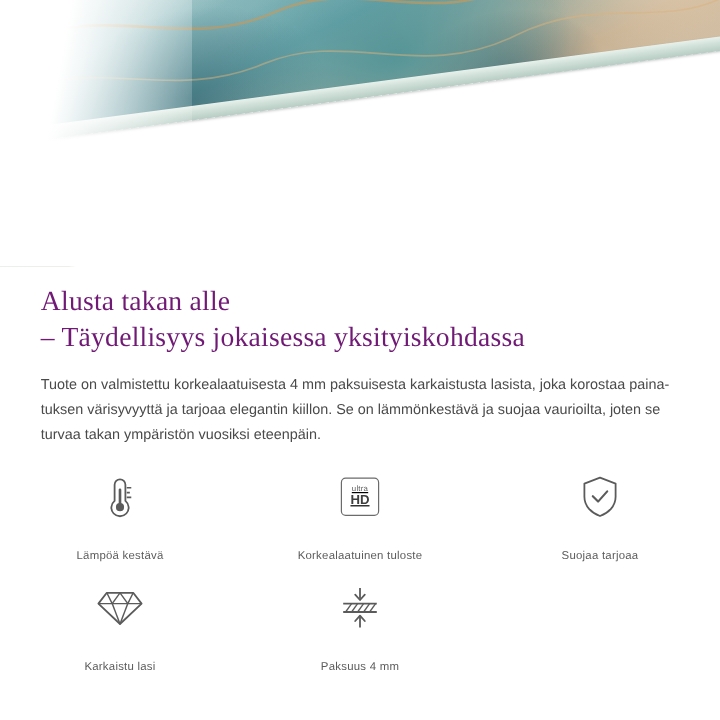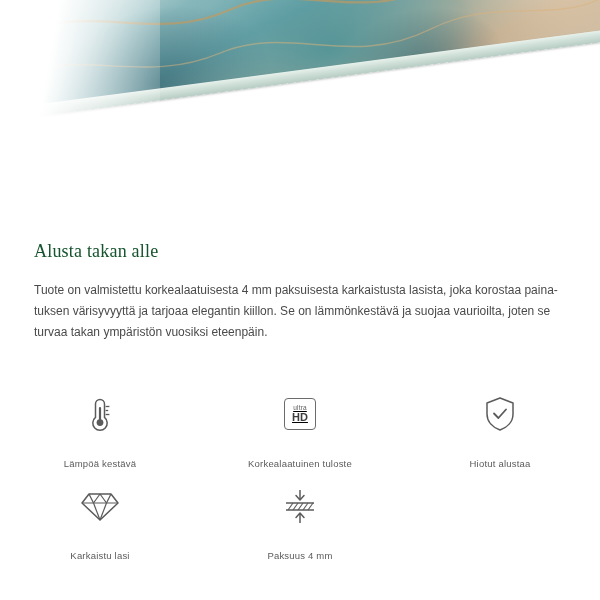--- a/index.html
+++ b/index.html
@@ -103,23 +103,23 @@
     position: absolute;
     left: 0;
     top: 222px;
     width: 600px;
   }
   .headline {
     margin: 0;
     padding: 14px 14px 0 34px;
     font-family: "Liberation Serif", serif;
     font-weight: normal;
-    font-size: 18px;
+    font-size: 23px;
     line-height: 30px;
-    color: #14532d;
+    color: #701a75;
     letter-spacing: 0.2px;
   }
   .headline .line2 {
     display: block;
   }
   .body-copy {
     margin: 0;
     padding: 14px 34px 0 34px;
     font-size: 12px;
     line-height: 21px;
@@ -208,20 +208,21 @@
     </div>
     <div class="sparkle" style="left:553px;top:192px;">
       <div class="s-h" style="left:-9px;top:-0.5px;width:18px;height:1px;"></div>
       <div class="s-v" style="left:-0.5px;top:-7px;width:1px;height:14px;"></div>
     </div>
   </div>
 
   <div class="content">
     <h1 class="headline">
       <span>Alusta takan alle</span>
+      <span class="line2">– Täydellisyys jokaisessa yksityiskohdassa</span>
     </h1>
     <p class="body-copy">Tuote on valmistettu korkealaatuisesta 4 mm paksuisesta karkaistusta lasista, joka korostaa paina­tuksen värisyvyyttä ja tarjoaa elegantin kiillon. Se on lämmönkestävä ja suojaa vaurioilta, joten se turvaa takan ympäristön vuosiksi eteenpäin.</p>
   </div>
 
   <div class="features">
 
     <div class="feature">
       <div class="feature-icon">
         <svg width="34" height="40" viewBox="0 0 34 40">
           <path d="M17 5.5 a4.5 4.5 0 0 1 4.5 4.5 v13.4 a7.2 7.2 0 1 1 -9 0 V10 A4.5 4.5 0 0 1 17 5.5 z" fill="none" stroke="#5b5b5b" stroke-width="1.5"></path>
@@ -245,21 +246,21 @@
       <div class="feature-label">Korkealaatuinen tuloste</div>
     </div>
 
     <div class="feature">
       <div class="feature-icon">
         <svg width="36" height="40" viewBox="0 0 36 40">
           <path d="M18 4 L31 9 V20 C31 28 25 33.5 18 36 C11 33.5 5 28 5 20 V9 Z" fill="none" stroke="#5b5b5b" stroke-width="1.5" stroke-linejoin="round"></path>
           <polyline points="12,19.5 16.4,24 24,15.5" fill="none" stroke="#5b5b5b" stroke-width="1.8" stroke-linecap="round" stroke-linejoin="round"></polyline>
         </svg>
       </div>
-      <div class="feature-label">Hiotut alustaa</div>
+      <div class="feature-label">Suojaa tarjoaa</div>
     </div>
 
     <div class="feature">
       <div class="feature-icon">
         <svg width="40" height="36" viewBox="0 0 40 36">
           <path d="M9 6 H31 L38 15 L20 32 L2 15 Z" fill="none" stroke="#5b5b5b" stroke-width="1.5" stroke-linejoin="round"></path>
           <line x1="2" y1="15" x2="38" y2="15" stroke="#5b5b5b" stroke-width="1.2"></line>
           <line x1="9" y1="6" x2="13.5" y2="15" stroke="#5b5b5b" stroke-width="1.2"></line>
           <line x1="31" y1="6" x2="26.5" y2="15" stroke="#5b5b5b" stroke-width="1.2"></line>
           <line x1="13.5" y1="15" x2="20" y2="32" stroke="#5b5b5b" stroke-width="1.2"></line>

